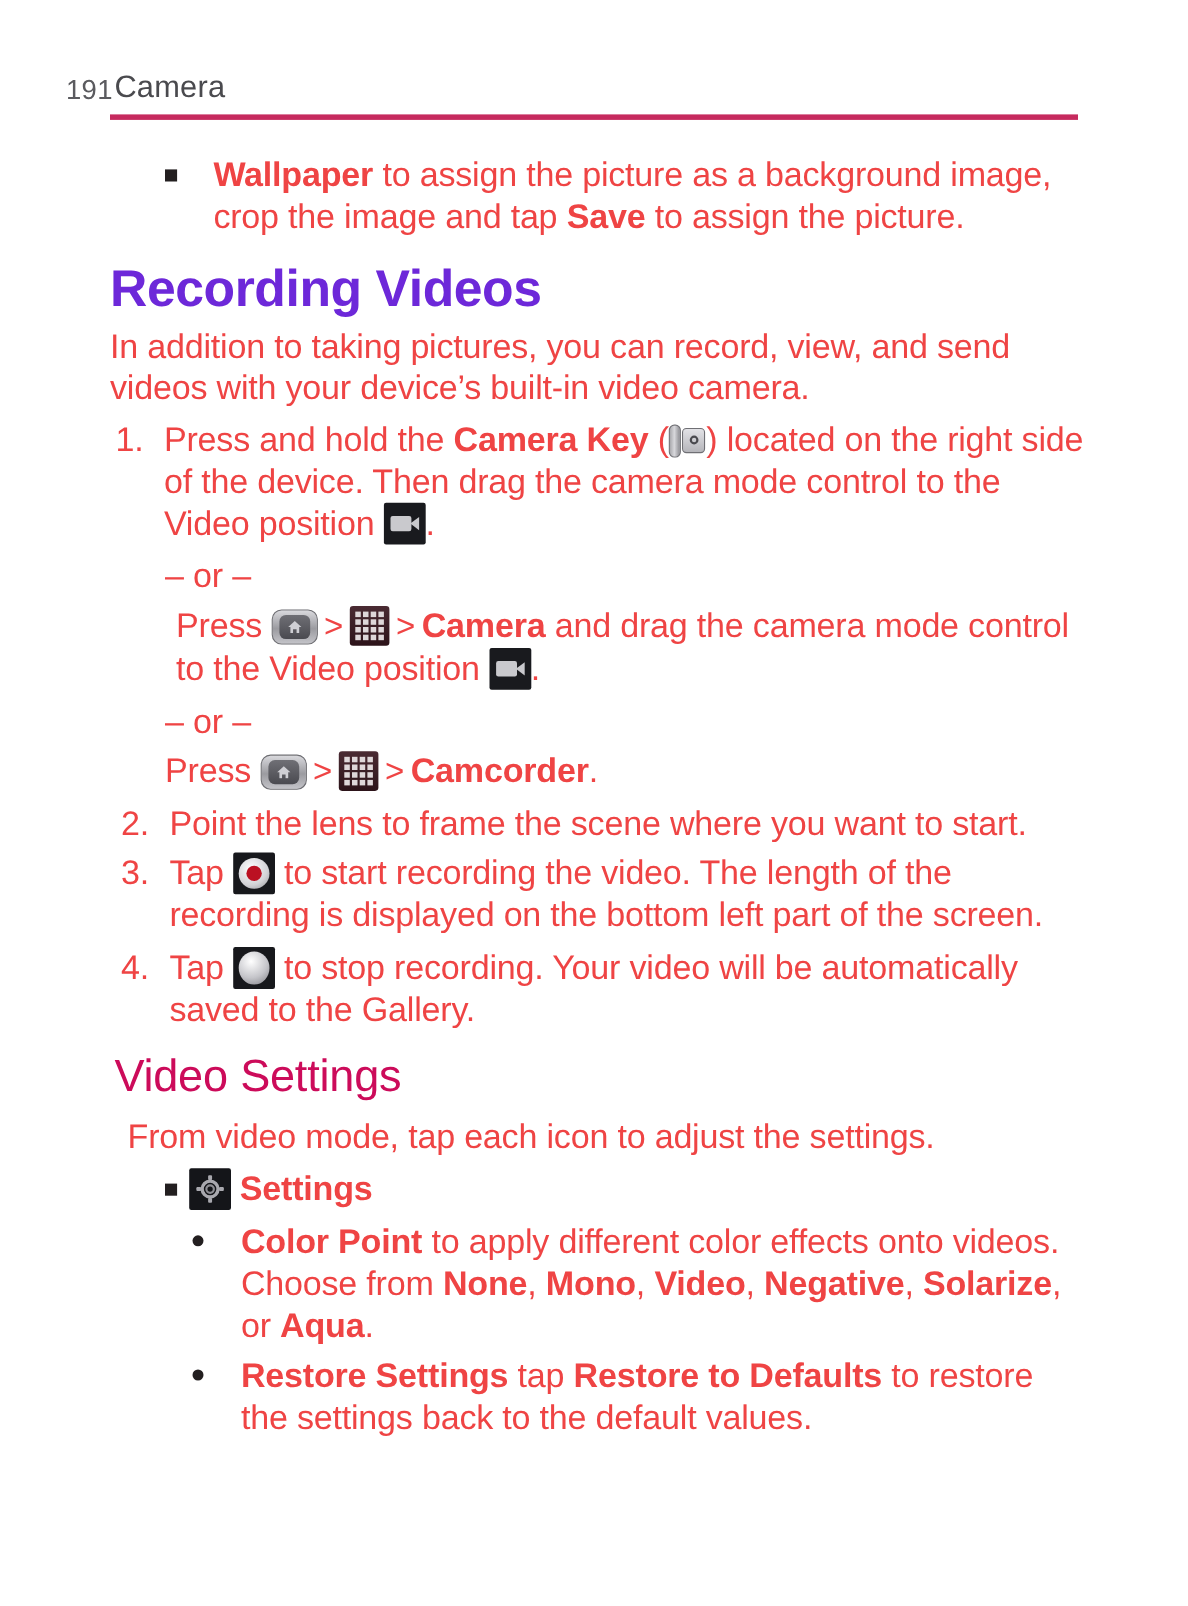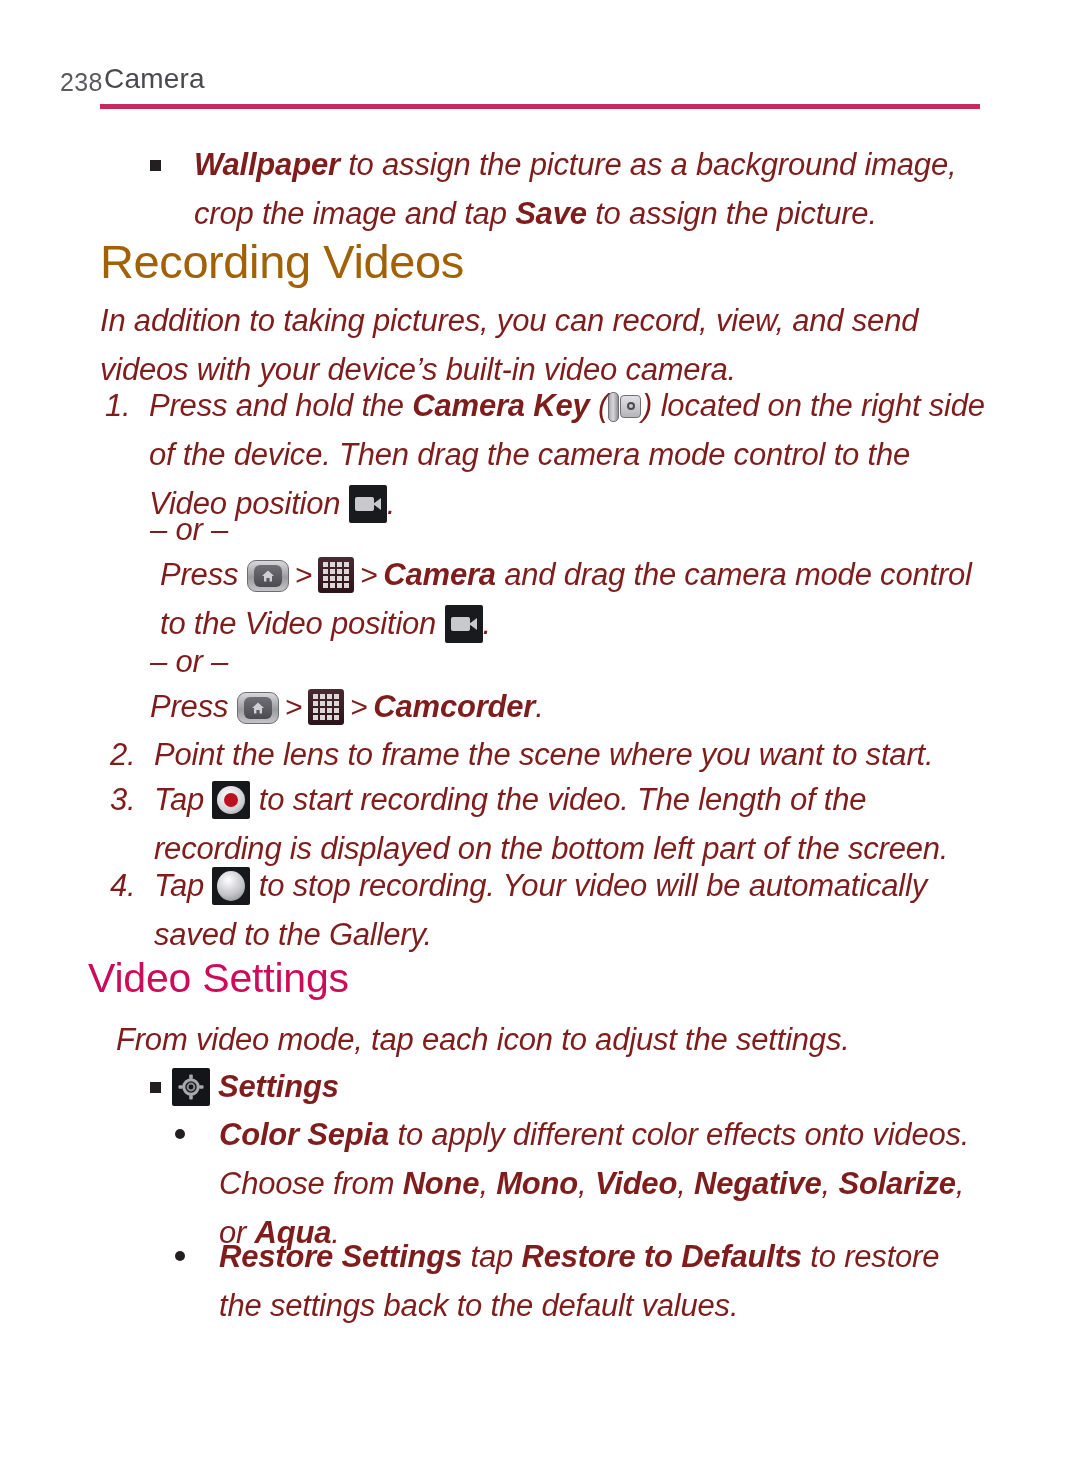--- a/index.html
+++ b/index.html
@@ -46,33 +46,32 @@
     top: 42px;
     width: 880px;
     height: 5px;
     background: #c62a5e;
   }
 
   
   .body-text {
     position: absolute;
     font-size: 31px;
-    line-height: 49px;
-    color: #7f1d1d;
+    line-height: 38px;
+    color: #ef4444;
     letter-spacing: -0.2px;
-    font-style: italic;
   }
   .body-text b, .body-text strong { font-weight: bold; }
 
   .h1 {
     position: absolute;
     font-size: 47px;
-    color: #a16207;
+    color: #6d28d9;
     letter-spacing: -0.4px;
-    font-weight: normal;
+    font-weight: bold;
     margin: 0;
   }
   .h2-pink {
     position: absolute;
     font-size: 41px;
     color: #cc0b5a;
     letter-spacing: -0.2px;
     font-weight: normal;
     margin: 0;
   }
@@ -272,21 +271,21 @@
     vertical-align: -9px;
   }
   .ic-gear svg { position: absolute; left: 5px; top: 5px; }
 
   .arrow { padding: 0 6px; font-size: 30px; }
 </style>
 </head>
 <body>
 
 <div class="page-header">
-  <div class="page-number">238</div>
+  <div class="page-number">191</div>
   <div class="header-title">Camera</div>
   <div class="header-rule"></div>
 </div>
 
 <div class="body-text hang" style="left:150px; top:140px; width:830px;">
   <span class="marker"><span class="sq-bullet"></span></span>
   <span class="content"><b>Wallpaper</b><span> to assign the picture as a background image,</span> <span>crop the image and tap </span><b>Save</b><span> to assign the picture.</span></span>
 </div>
 
 <h1 class="h1" style="left:100px; top:234px;">Recording Videos</h1>
@@ -356,40 +355,40 @@
 <div class="body-text hang" style="left:110px; top:775px; width:885px;">
   <span class="marker">3.</span>
   <span class="content"><span>Tap </span><span class="ic ic-record"><span class="ring"></span><span class="dot"></span></span><span> to start recording the video. The length of the recording is displayed on the bottom left part of the screen.</span></span>
 </div>
 
 <div class="body-text hang" style="left:110px; top:861px; width:885px;">
   <span class="marker">4.</span>
   <span class="content"><span>Tap </span><span class="ic ic-stop"><span class="ring"></span></span><span> to stop recording. Your video will be automatically saved to the Gallery.</span></span>
 </div>
 
-<h2 class="h2-pink" style="left:88px; top:955px;">Video Settings</h2>
+<h2 class="h2-pink" style="left:104px; top:955px;">Video Settings</h2>
 
 <div class="body-text" style="left:116px; top:1015px; width:880px;">From video mode, tap each icon to adjust the settings.</div>
 
 <div class="body-text" style="left:150px; top:1062px; width:830px; font-weight:bold;">
   <span class="sq-bullet"></span><span class="ic ic-gear"><svg width="28" height="28" viewBox="0 0 28 28">
         <g fill="none" stroke="#a8a8ae" stroke-width="3">
           <circle cx="14" cy="14" r="7.2"></circle>
         </g>
         <circle cx="14" cy="14" r="3.4" fill="none" stroke="#8d8d93" stroke-width="2"></circle>
         <g fill="#a8a8ae">
           <rect x="12.2" y="1.5" width="3.6" height="4.4" rx="1"></rect>
           <rect x="12.2" y="22.1" width="3.6" height="4.4" rx="1"></rect>
           <rect x="1.5" y="12.2" width="4.4" height="3.6" rx="1"></rect>
           <rect x="22.1" y="12.2" width="4.4" height="3.6" rx="1"></rect>
         </g>
       </svg></span><span style="margin-left:8px;margin-top:20px;">Settings</span>
 </div>
 
 <div class="body-text hang" style="left:175px; top:1110px; width:810px;">
   <span class="marker"><span class="dot-bullet"></span></span>
-  <span class="content"><b>Color Sepia</b><span> to apply different color effects onto videos. Choose from </span><b>None</b>, <b>Mono</b>, <b>Video</b>, <b>Negative</b>, <b>Solarize</b><span>, or </span><b>Aqua</b><span>.</span></span>
+  <span class="content"><b>Color Point</b><span> to apply different color effects onto videos. Choose from </span><b>None</b>, <b>Mono</b>, <b>Video</b>, <b>Negative</b>, <b>Solarize</b><span>, or </span><b>Aqua</b><span>.</span></span>
 </div>
 
 <div class="body-text hang" style="left:175px; top:1232px; width:810px;">
   <span class="marker"><span class="dot-bullet"></span></span>
   <span class="content"><b>Restore Settings</b><span> tap </span><b>Restore to Defaults</b><span> to restore the settings back to the default values.</span></span>
 </div>
 
 </body></html>

